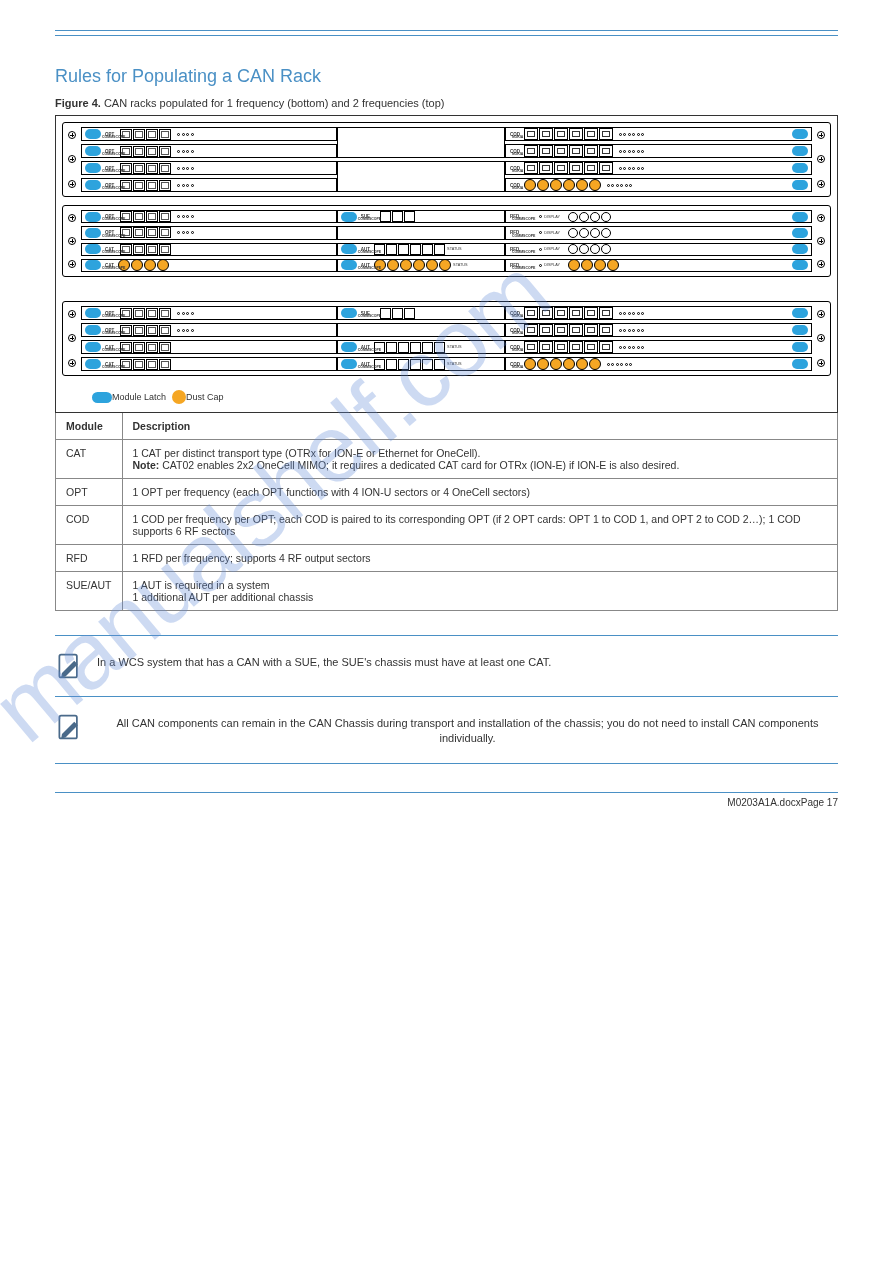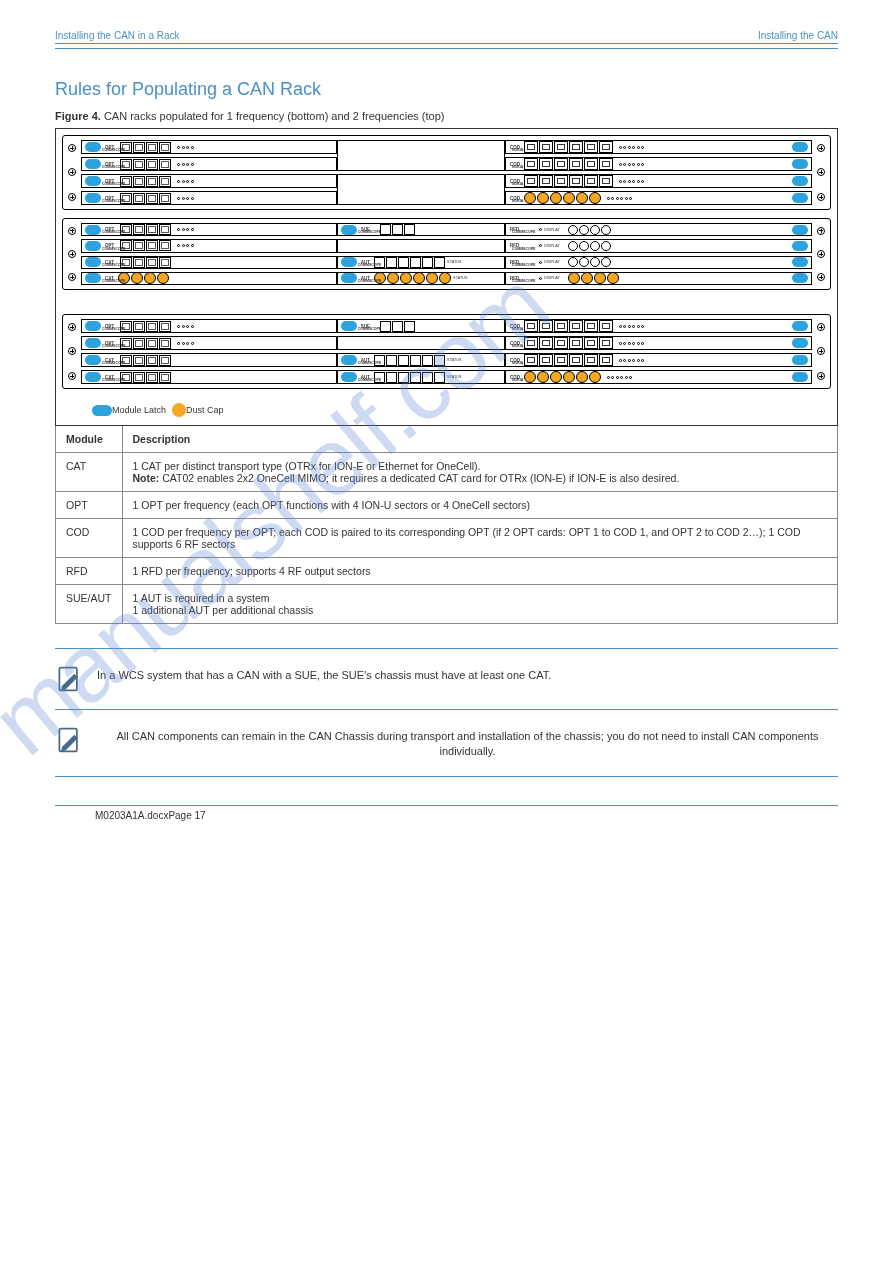--- a/index.html
+++ b/index.html
@@ -226,45 +226,41 @@
     padding-top: 3px;
     text-align: center;
   }
   .note-rule { border: none; border-top: 1px solid #4a90c5; margin: 16px 0; }
   .footer {
     margin-top: 28px;
   }
   .footer-line { border-top: 1px solid #4a90c5; }
   .footer-row {
     display: flex;
-    justify-content: flex-start;
+    justify-content: flex-end;
     font-size: 10px;
     margin-top: 4px;
     color: #333;
     padding-left: 40px;
   }
   .half-left { flex: 0 0 35%; display:flex; flex-direction:column; gap:3px; }
   .half-mid  { flex: 0 0 23%; display:flex; flex-direction:column; gap:3px; }
   .half-right{ flex: 0 0 42%; display:flex; flex-direction:column; gap:3px; }
   .page-pos { position: relative; }
   .opt-ports { display:flex; gap:1px; margin-left:6px; }
   .sfp { width:12px; height:11px; border:0.8px solid #000; position:relative; }
   .sfp::after { content:''; position:absolute; inset:1px; border:0.6px solid #555; }
   .rj { width:11px; height:11px; border:0.8px solid #000; }
   .card .txt { font-size:3.8px; margin-left:2px; }
 </style>
 </head>
 <body>
 <div class="page-pos">
 
 <div>
-  <div class="header-row">
-    <span>Installing the CAN in a Rack</span>
-    <span>Installing the CAN</span>
-  </div>
   <div class="header-line1"></div>
   <div class="header-line2"></div>
 </div>
 
 <h2 class="section-title">Rules for Populating a CAN Rack</h2>
 <p class="figure-caption">
   <strong>Figure 4.</strong>
   <span>CAN racks populated for 1 frequency (bottom) and 2 frequencies (top)</span>
 </p>
 

